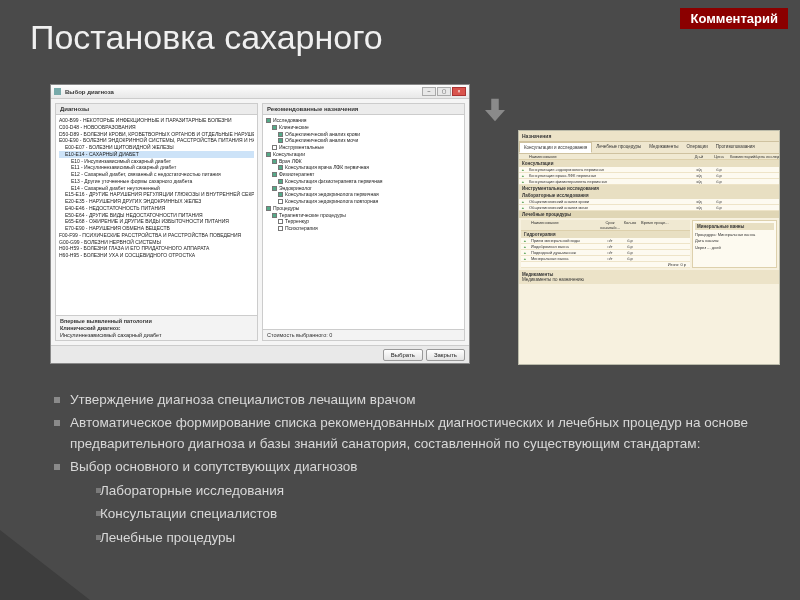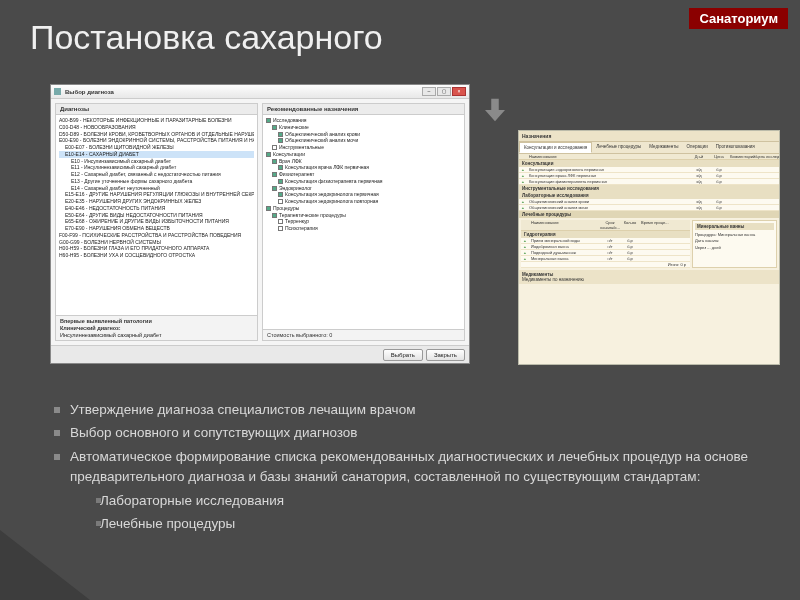--- a/index.html
+++ b/index.html
@@ -149,39 +149,39 @@
   .rp-table .c4{flex:0 0 20px;text-align:center;}
   .rp-table .c5{flex:0 0 50px;padding-left:1px;white-space:nowrap;overflow:hidden;}
   .plus{color:#2a8a2a;font-weight:bold;}
   .rp-lower{display:flex;gap:2px;padding:2px;}
   .rp-lower-left{flex:1;}
   .rp-lower-right{flex:0 0 85px;border:1px solid #ddd0ac;background:#fdfaf0;padding:2px;}
   .rp-mini-head{font-size:4.5px;font-weight:bold;padding:1px 2px;background:#e8dfc2;}
   .rp-foot{background:#ece3c8;padding:2px 3px;font-size:4.5px;}
   
   .bullets{
-    position:absolute;top:400px;left:52px;right:40px;
+    position:absolute;top:390px;left:52px;right:40px;
     font-size:13.5px;line-height:1.5;color:#d8d8d8;
   }
   .bullets ul{list-style:none;}
   .bullets li{position:relative;padding-left:18px;margin-bottom:3px;}
   .bullets li::before{content:"";position:absolute;left:2px;top:7px;width:6px;height:6px;background:#8a8a8a;}
   .bullets .sub{padding-left:30px;margin-top:4px;}
   .bullets .sub li::before{left:14px;width:5px;height:5px;background:#7a7a7a;}
   .decor-tri{
     position:absolute;left:0;bottom:0;width:0;height:0;
     border-left:90px solid transparent;
     border-bottom:70px solid #3d3d3d;
     transform:scaleX(-1);
   }
 </style>
 </head>
 <body>
 
-<div class="brand-badge">Санаториум</div>
+<div class="brand-badge">Комментарий</div>
 <div class="title">Постановка сахарного</div>
 
 <div class="dialog">
   <div class="dlg-titlebar">
     <span class="tb-icon"></span>
     <span class="tb-title">Выбор диагноза</span>
     <div class="tb-controls">
       <div class="tb-btn">–</div>
       <div class="tb-btn">▢</div>
       <div class="tb-btn tb-close">×</div>
@@ -376,22 +376,23 @@
   </div>
   <div class="rp-foot">
     <div style="font-weight:bold">Медикаменты</div>
     <div>Медикаменты по назначению</div>
   </div>
 </div>
 
 <div class="bullets">
   <ul id="main-bullets">
       <li>Утверждение диагноза специалистов лечащим врачом</li>
+      <li>Автоматическое формирование списка рекомендованных диагностических и лечебных процедур на основе предварительного диагноза и базы знаний санатория, составленной по существующим стандартам:</li>
       <li>Выбор основного и сопутствующих диагнозов</li>
-      <li>Автоматическое формирование списка рекомендованных диагностических и лечебных процедур на основе предварительного диагноза и базы знаний санатория, составленной по существующим стандартам:</li>
     </ul>
   <ul class="sub" id="sub-bullets">
       <li>Лабораторные исследования</li>
+      <li>Консультации специалистов</li>
       <li>Лечебные процедуры</li>
     </ul>
 </div>
 
 <div class="decor-tri"></div>
 
 </body></html>

